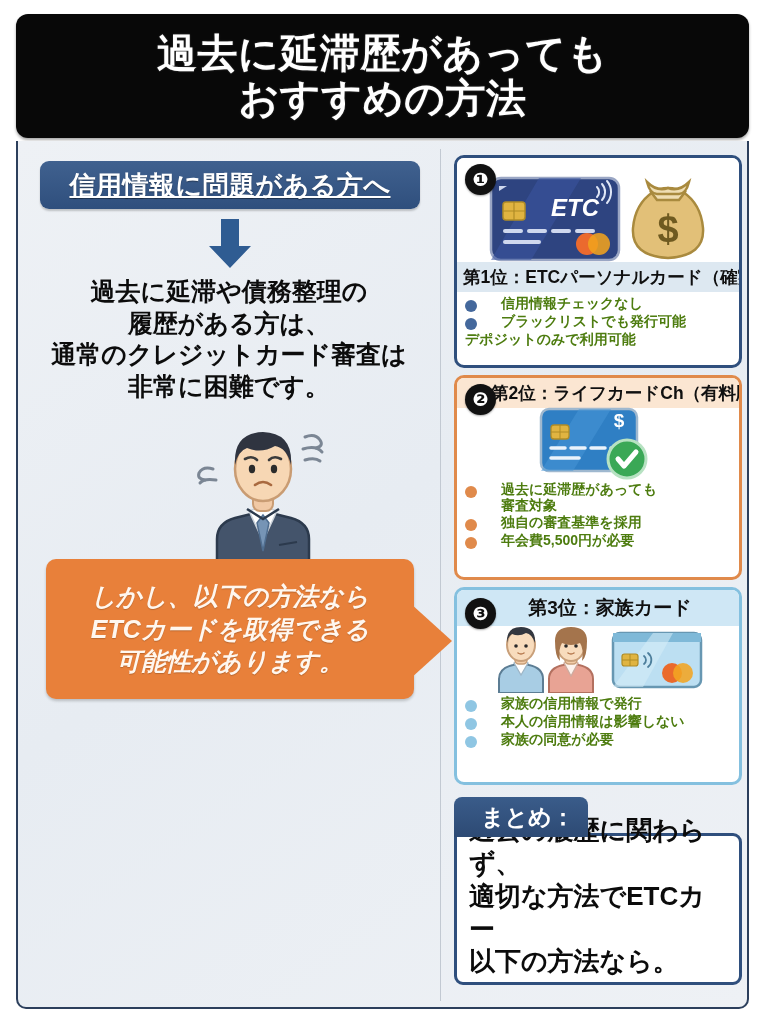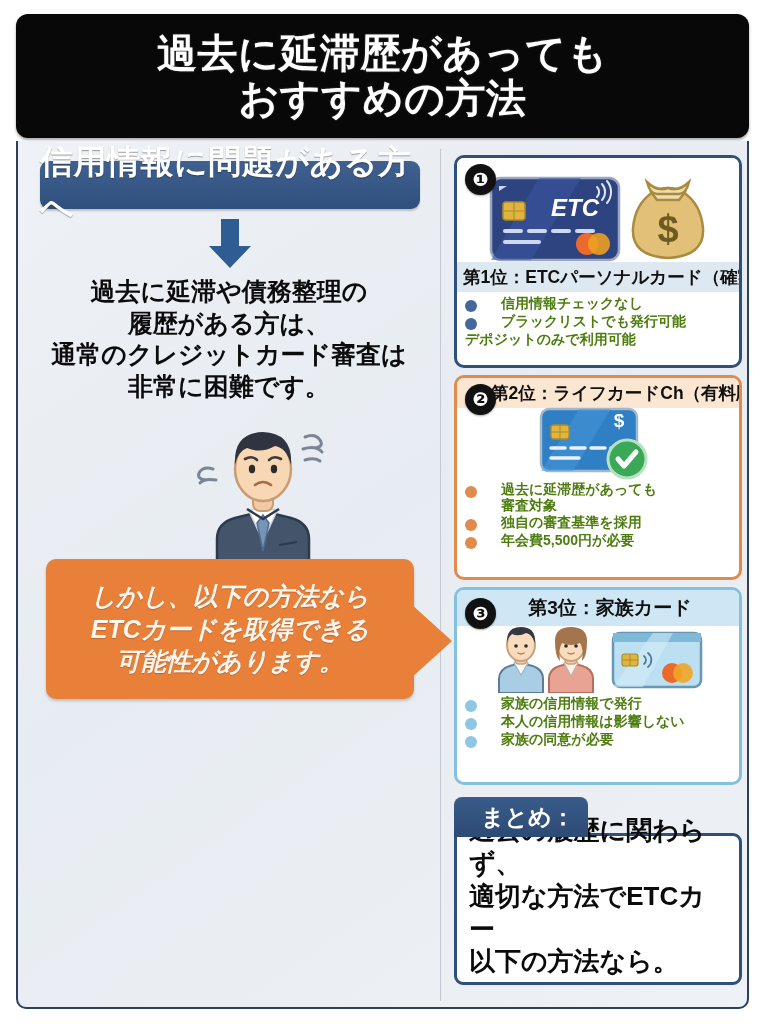--- a/index.html
+++ b/index.html
@@ -45,22 +45,23 @@
     position:absolute;left:0px;top:0px;width:422px;height:868px;
   }
   .banner{
     position:absolute;left:22px;top:20px;width:380px;height:48px;
     background:linear-gradient(180deg,#40618f 0%,#2f4f7d 100%);
     border-radius:9px;
     display:flex;align-items:center;justify-content:center;
     box-shadow:0 2px 2px rgba(0,0,0,.2);
   }
   .banner-text{
-    color:#fff;font-weight:bold;font-size:33px;letter-spacing:.5px;
+    color:#fff;font-weight:bold;font-size:26px;letter-spacing:.5px;
     text-shadow:0 1px 1px rgba(0,0,0,.35);
+    text-decoration:underline;
   }
   .down-arrow{
     position:absolute;left:189px;top:78px;width:46px;height:50px;
   }
   .lead{
     position:absolute;left:10px;top:135px;width:402px;
     text-align:center;color:#0c0c0c;font-weight:bold;
     font-size:25px;line-height:1.26;
   }
   .lead span{display:block;}

